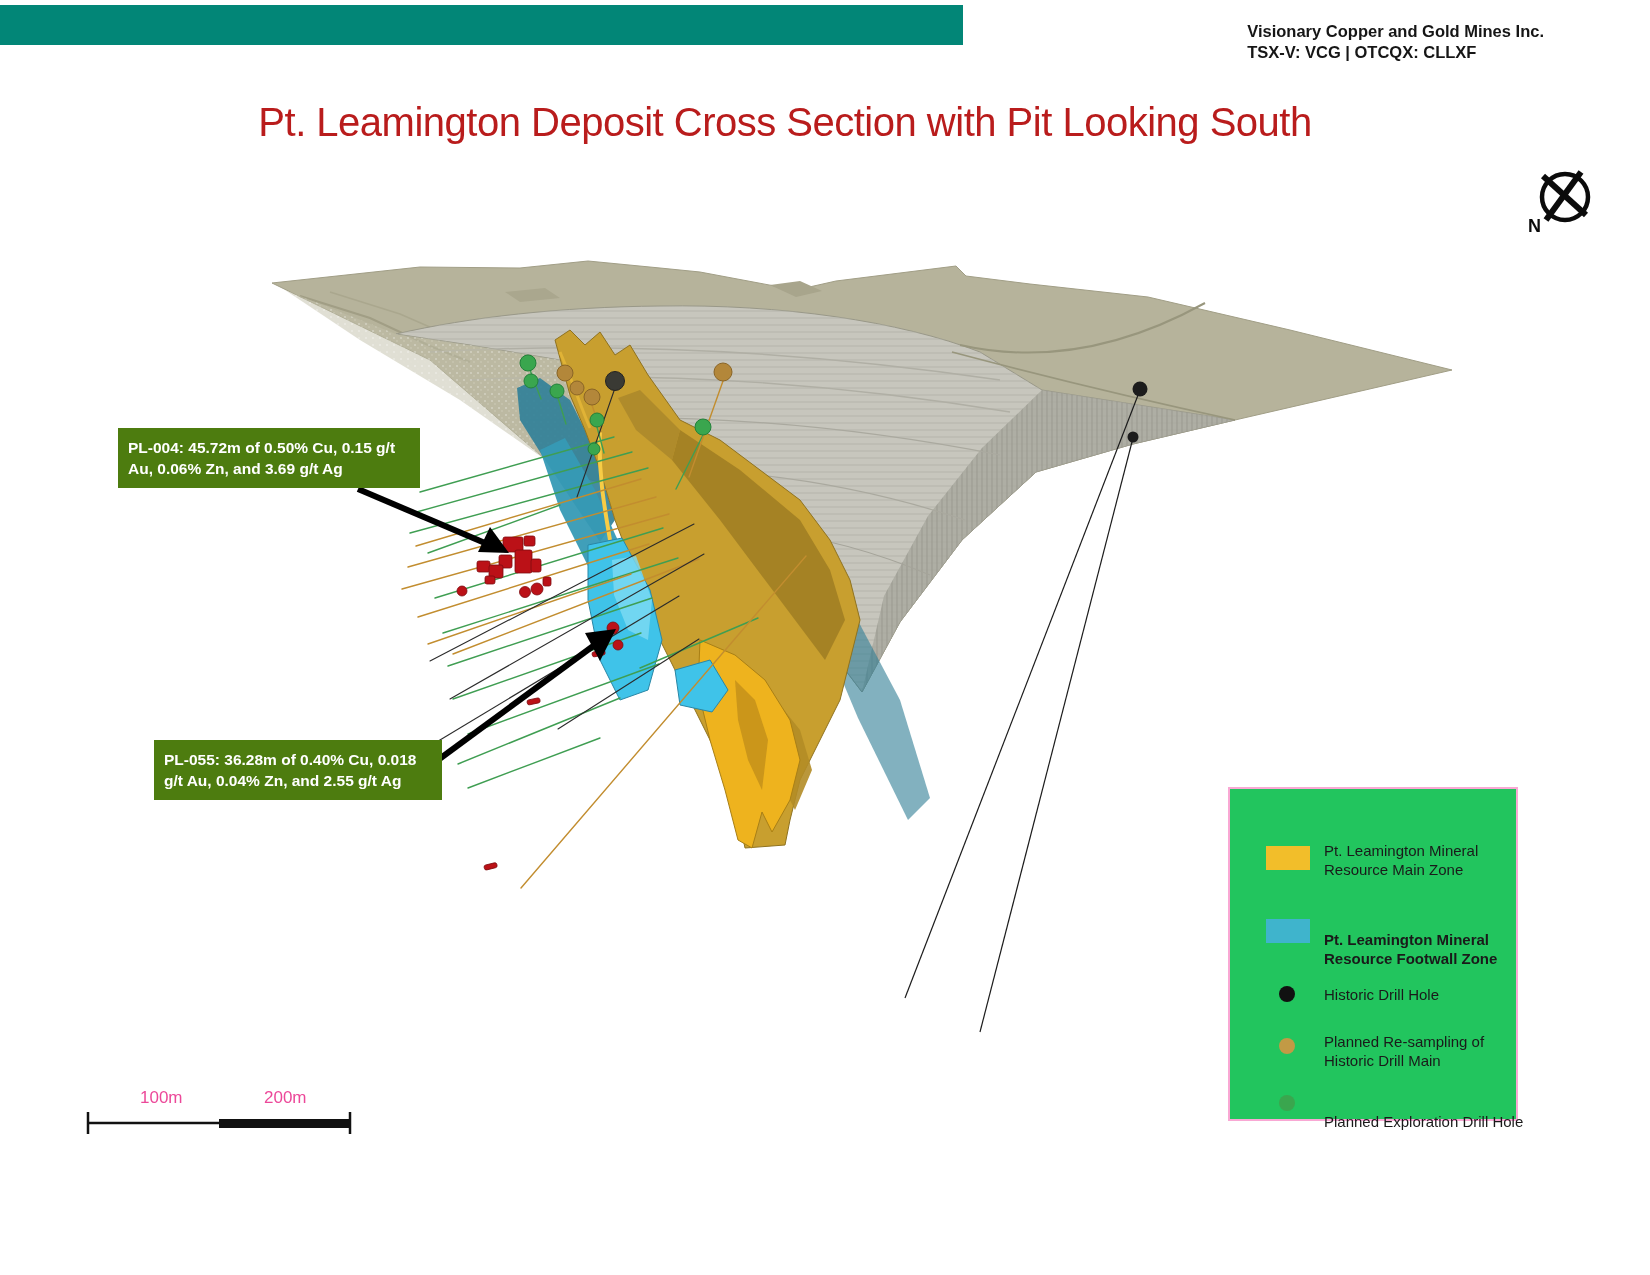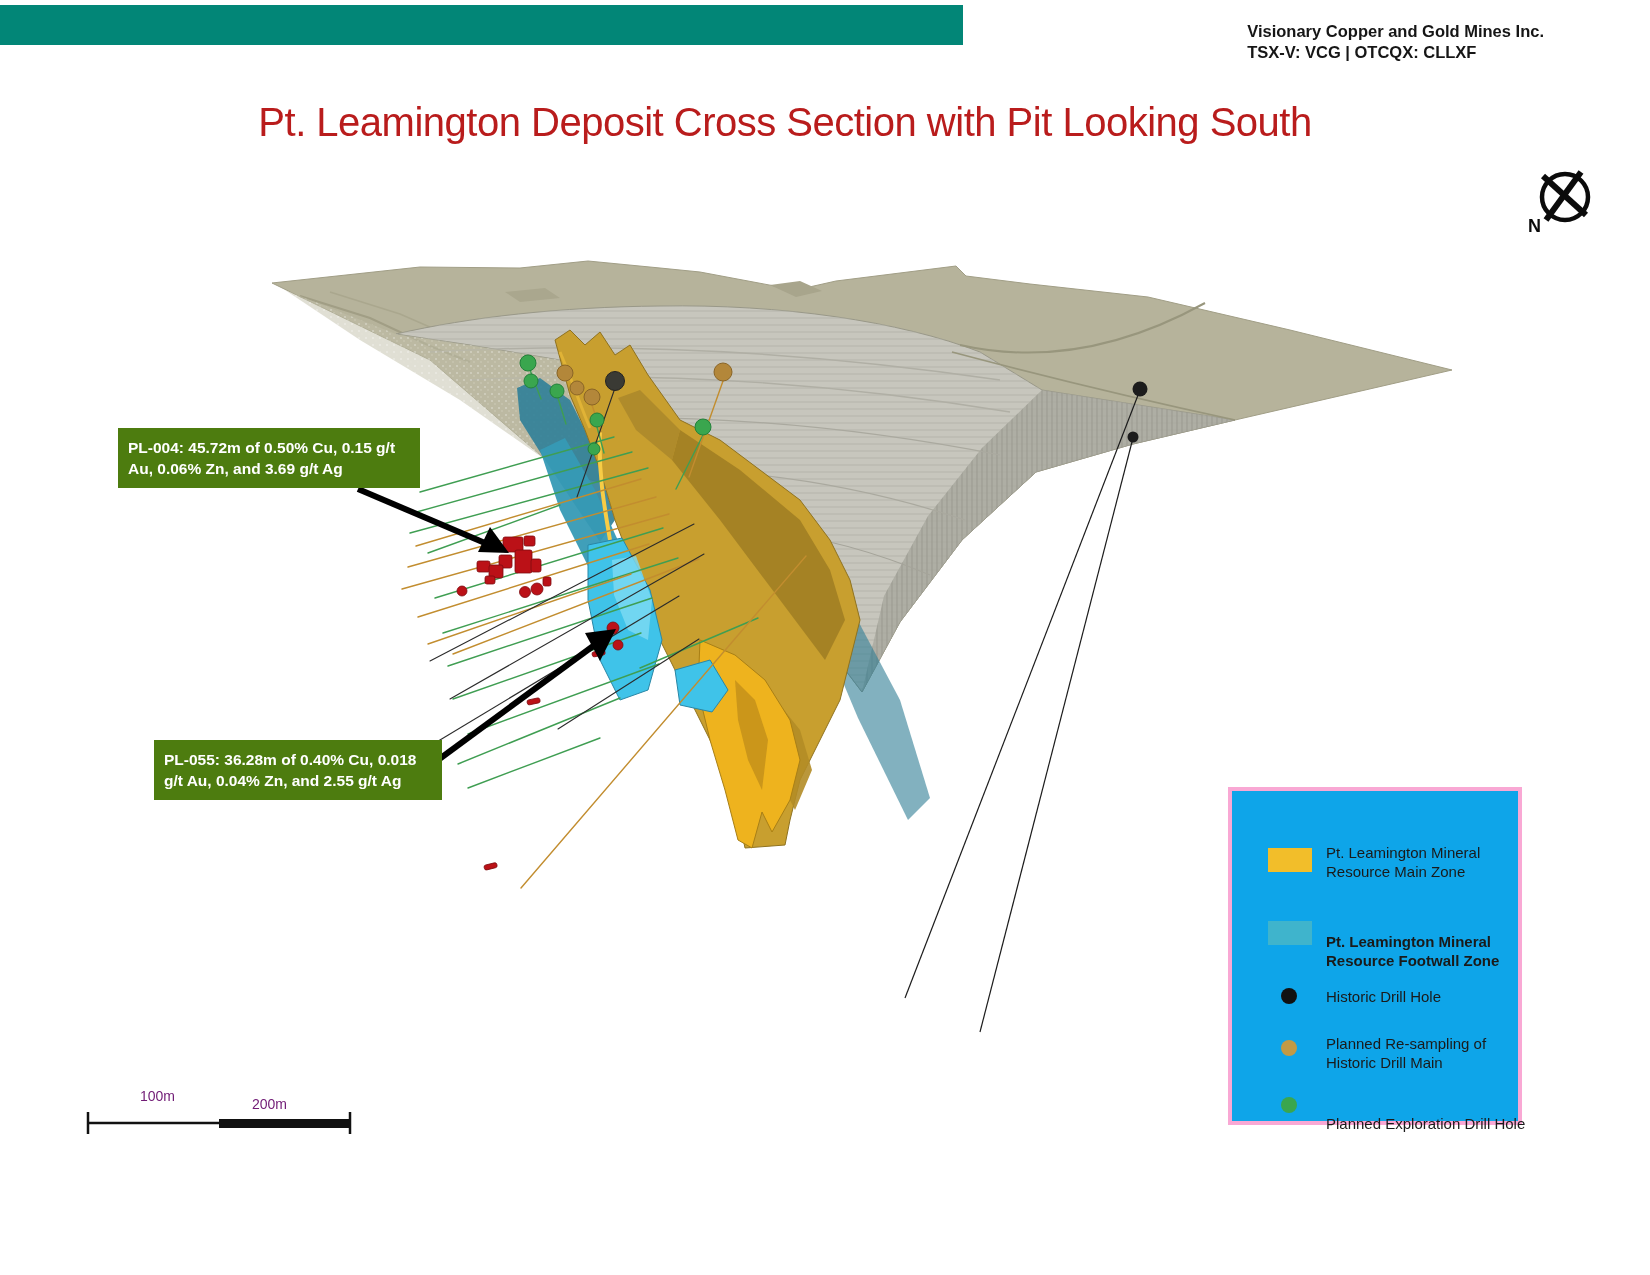--- a/index.html
+++ b/index.html
@@ -9,26 +9,26 @@
   #header-bar{left:0;top:5px;width:963px;height:40px;}
   #company-block{right:106px;top:21px;text-align:left;font-size:16.5px;
                  font-weight:600;line-height:21px;color:#161616;}
   #page-title{left:80px;top:100px;width:1410px;text-align:center;
               font-size:40px;font-weight:500;letter-spacing:-0.5px;color:#20382f;}
   .callout{background:#4d7c0f;color:#ffffff;font-size:15.5px;font-weight:600;
            line-height:21px;padding:9px 10px;}
   #callout-1{left:118px;top:428px;width:282px;}
   #callout-2{left:154px;top:740px;width:268px;}
   #legend-box{left:1228px;top:787px;width:286px;height:330px;
-              border:4px solid #f9a8d4;background:#0ea5e9;}
+              border:2px solid #f9a8d4;background:#22c55e;}
   .legend-label{position:absolute;left:94px;width:180px;font-size:15px;
                 line-height:19px;color:#1a1a1a;}
   .legend-swatch{position:absolute;left:36px;}
   #scale-bar{left:80px;top:1088px;width:290px;height:52px;}
-  .scale-label{position:absolute;top:0;font-size:14px;color:#701a75;}
+  .scale-label{position:absolute;top:0;font-size:17px;color:#ec4899;}
   svg text{font-family:"Liberation Sans",sans-serif;}
 </style>
 </head>
 <body>
 
 <div id="header-bar" class="abs" style="background: rgb(2, 134, 119);"></div>
 
 <div id="company-block" class="abs">
   <div>Visionary Copper and Gold Mines Inc.</div>
   <div>TSX-V: VCG | OTCQX: CLLXF</div>
@@ -242,20 +242,20 @@
   <div class="legend-label" style="top:243px;">Planned Re-sampling of Historic Drill Main</div>
 
   <svg class="legend-swatch" style="top:305px;left:48px;" width="18" height="18">
     <circle cx="9" cy="9" r="8" fill="#3AA64E"></circle>
   </svg>
   <div class="legend-label" style="top:302px;width:230px;margin-top:21px;">Planned Exploration Drill Hole</div>
 </div>
 
 <div id="scale-bar" class="abs">
   <span class="scale-label" style="left:60px;">100m</span>
-  <span class="scale-label" style="left:172px;margin-top:8px;">200m</span>
+  <span class="scale-label" style="left:184px;">200m</span>
   <svg width="290" height="30" style="position:absolute;top:22px;left:0;">
     <line x1="8" y1="2" x2="8" y2="24" stroke="#111" stroke-width="2.5"></line>
     <line x1="270" y1="2" x2="270" y2="24" stroke="#111" stroke-width="2.5"></line>
     <line x1="8" y1="13" x2="139" y2="13" stroke="#111" stroke-width="2.5"></line>
     <rect x="139" y="9" width="131" height="9" fill="#111"></rect>
   </svg>
 </div>
 
 </body></html>

